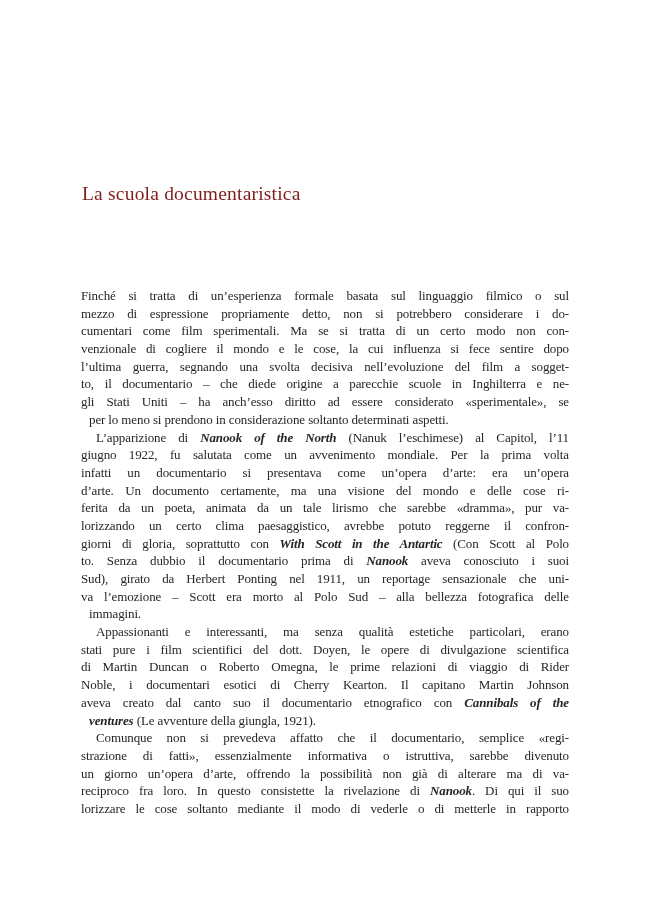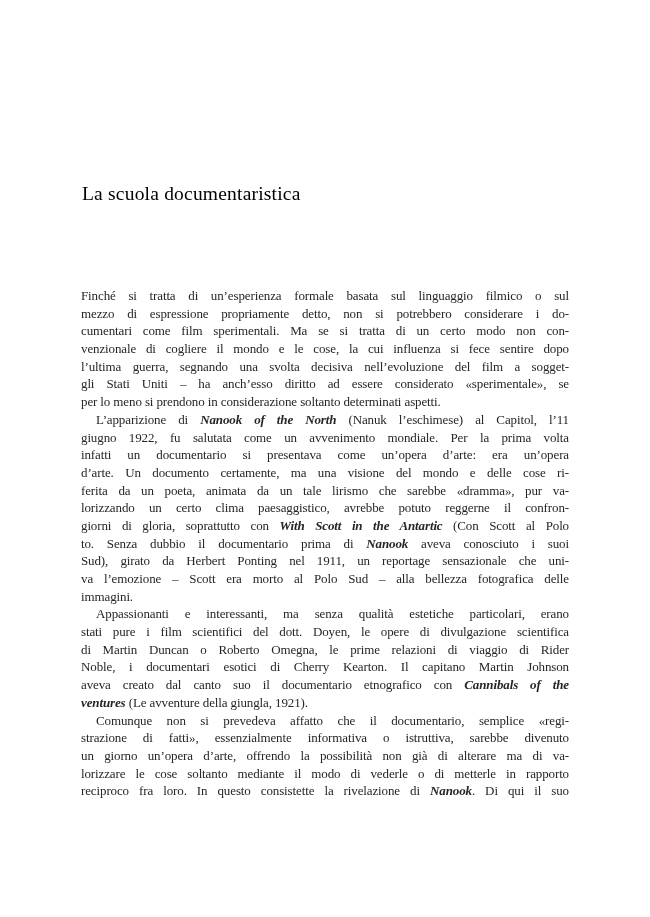--- a/index.html
+++ b/index.html
@@ -17,21 +17,21 @@
     font-family: "Liberation Serif", "DejaVu Serif", serif;
     color: #262626;
   }
   .title {
     position: absolute;
     left: 82px;
     top: 183px;
     font-size: 19.5px;
     font-weight: normal;
     letter-spacing: 0.2px;
-    color: #000000;
+    color: #7f1d1d;
     white-space: nowrap;
   }
   .body-text {
     position: absolute;
     left: 81px;
     top: 287px;
     width: 488px;
     font-size: 13px;
     line-height: 17.7px;
     letter-spacing: -0.12px;
@@ -40,20 +40,21 @@
   .paragraph { }
   .line {
     text-align: justify;
     text-align-last: justify;
     height: 17.7px;
     overflow: visible;
     white-space: normal;
   }
   .line.flush {
     text-align-last: left;
+    margin-left: 8px;
   }
   .line.indent {
     padding-left: 15px;
   }
   .italic {
     font-style: italic;
     font-weight: bold;
   }
 </style>
 </head>
@@ -61,20 +62,21 @@
 
 <div class="page">
   <h1 class="title">La scuola documentaristica</h1>
   <div class="body-text" id="body-text">
       <div class="paragraph">
         <div class="line"><span>Finché si tratta di un’esperienza formale basata sul linguaggio filmico o sul</span></div>
         <div class="line"><span>mezzo di espressione propriamente detto, non si potrebbero considerare i do-</span></div>
         <div class="line"><span>cumentari come film sperimentali. Ma se si tratta di un certo modo non con-</span></div>
         <div class="line"><span>venzionale di cogliere il mondo e le cose, la cui influenza si fece sentire dopo</span></div>
         <div class="line"><span>l’ultima guerra, segnando una svolta decisiva nell’evoluzione del film a sogget-</span></div>
+        <div class="line"><span>to, il documentario – che diede origine a parecchie scuole in Inghilterra e ne-</span></div>
         <div class="line"><span>gli Stati Uniti – ha anch’esso diritto ad essere considerato «sperimentale», se</span></div>
         <div class="line flush"><span>per lo meno si prendono in considerazione soltanto determinati aspetti.</span></div>
       </div>
       <div class="paragraph">
         <div class="line indent"><span>L’apparizione di </span><span class="italic">Nanook of the North</span><span> (Nanuk l’eschimese) al Capitol, l’11</span></div>
         <div class="line"><span>giugno 1922, fu salutata come un avvenimento mondiale. Per la prima volta</span></div>
         <div class="line"><span>infatti un documentario si presentava come un’opera d’arte: era un’opera</span></div>
         <div class="line"><span>d’arte. Un documento certamente, ma una visione del mondo e delle cose ri-</span></div>
         <div class="line"><span>ferita da un poeta, animata da un tale lirismo che sarebbe «dramma», pur va-</span></div>
         <div class="line"><span>lorizzando un certo clima paesaggistico, avrebbe potuto reggerne il confron-</span></div>
@@ -89,17 +91,17 @@
         <div class="line"><span>stati pure i film scientifici del dott. Doyen, le opere di divulgazione scientifica</span></div>
         <div class="line"><span>di Martin Duncan o Roberto Omegna, le prime relazioni di viaggio di Rider</span></div>
         <div class="line"><span>Noble, i documentari esotici di Cherry Kearton. Il capitano Martin Johnson</span></div>
         <div class="line"><span>aveva creato dal canto suo il documentario etnografico con </span><span class="italic">Cannibals of the</span></div>
         <div class="line flush"><span class="italic">ventures</span><span> (Le avventure della giungla, 1921).</span></div>
       </div>
       <div class="paragraph">
         <div class="line indent"><span>Comunque non si prevedeva affatto che il documentario, semplice «regi-</span></div>
         <div class="line"><span>strazione di fatti», essenzialmente informativa o istruttiva, sarebbe divenuto</span></div>
         <div class="line"><span>un giorno un’opera d’arte, offrendo la possibilità non già di alterare ma di va-</span></div>
+        <div class="line"><span>reciproco fra loro. In questo consistette la rivelazione di </span><span class="italic">Nanook</span><span>. Di qui il suo</span></div>
         <div class="line"><span>lorizzare le cose soltanto mediante il modo di vederle o di metterle in rapporto</span></div>
-        <div class="line"><span>reciproco fra loro. In questo consistette la rivelazione di </span><span class="italic">Nanook</span><span>. Di qui il suo</span></div>
       </div>
     </div>
 </div>
 
 </body></html>

